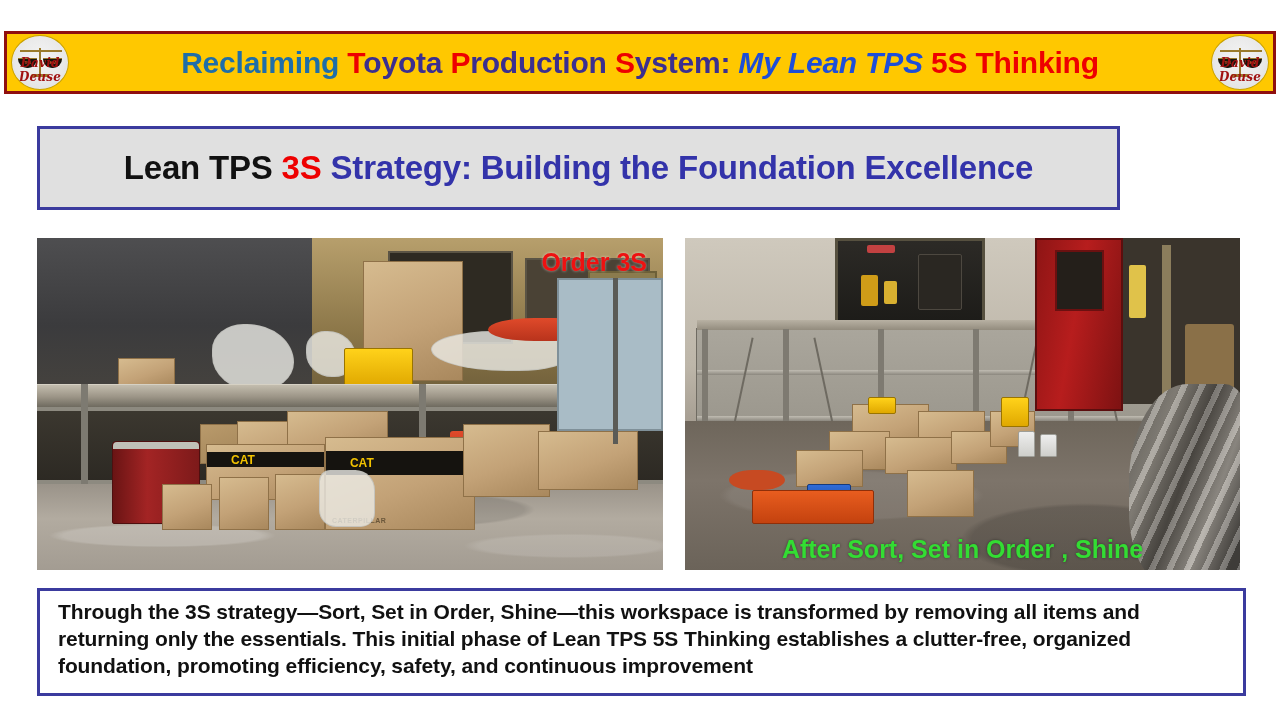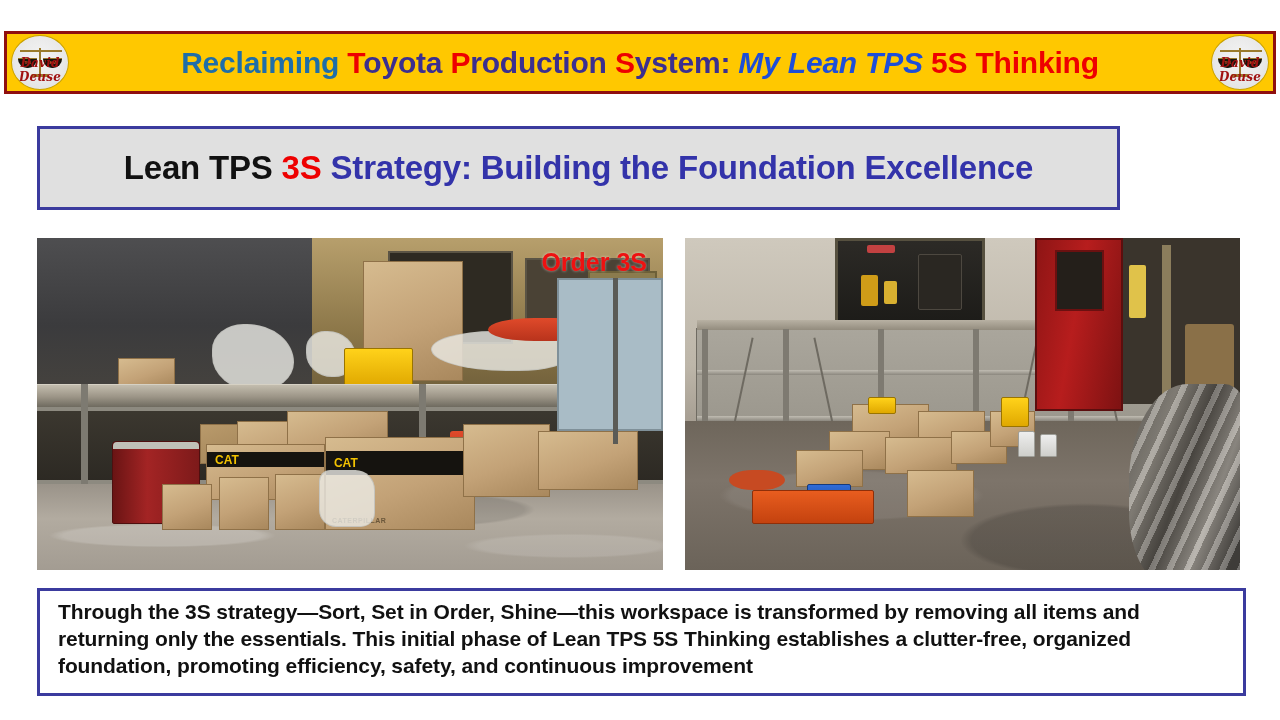--- a/index.html
+++ b/index.html
@@ -142,21 +142,21 @@
   .box {
     position: absolute;
     background: linear-gradient(160deg,#d6bb8f 0%,#c3a277 55%,#a9885d 100%);
     border: 1px solid #8f7148;
   }
   .box.dark { background: linear-gradient(160deg,#b99a6b 0%,#9c7e53 100%); }
   .cat-band {
     position: absolute; left: 0; top: 14%; width: 100%; height: 26%;
     background: #15130f; color: #f2c200;
     font-weight: bold; font-size: 12px; line-height: 1;
-    display: flex; align-items: center; padding-left: 8px;
+    display: flex; align-items: center; padding-left: 24px;
     font-family: "Liberation Sans", sans-serif;
   }
   .cat-text {
     position: absolute; left: 6px; bottom: 5px;
     font-size: 7px; color: #6b573a; font-weight: bold; letter-spacing: .5px;
   }
   .drum {
     position: absolute;
     background: linear-gradient(90deg,#6a1414 0%,#a32424 40%,#7d1a1a 100%);
     border-radius: 4px 4px 2px 2px;
@@ -428,19 +428,20 @@
     <div class="toolbox" style="left:57%; top:48%; width:5%; height:9%;"></div>
     <div class="toolbox" style="left:33%; top:48%; width:5%; height:5%;"></div>
     <div class="bottle" style="left:60%; top:58%; width:3%; height:8%;"></div>
     <div class="bottle" style="left:64%; top:59%; width:3%; height:7%;"></div>
     <div class="bluebox" style="left:22%; top:74%; width:8%; height:7%;"></div>
     <div class="a-pallet" style="left:12%; top:76%; width:22%; height:10%; border-radius:2px;"></div>
     <div class="redthing" style="left:8%; top:70%; width:10%; height:6%; background:#c74a22;"></div>
 
     <div class="a-tire"></div>
 
+    <div class="photo-label label-after">After Sort, Set in Order , Shine</div>
   </div>
 
   <div class="bottom-box">
     <div class="bottom-text">Through the 3S strategy—Sort, Set in Order, Shine—this workspace is transformed by removing all items and returning only the essentials. This initial phase of Lean TPS 5S Thinking establishes a clutter-free, organized foundation, promoting efficiency, safety, and continuous improvement</div>
   </div>
 
 </div>
 
 </body></html>

